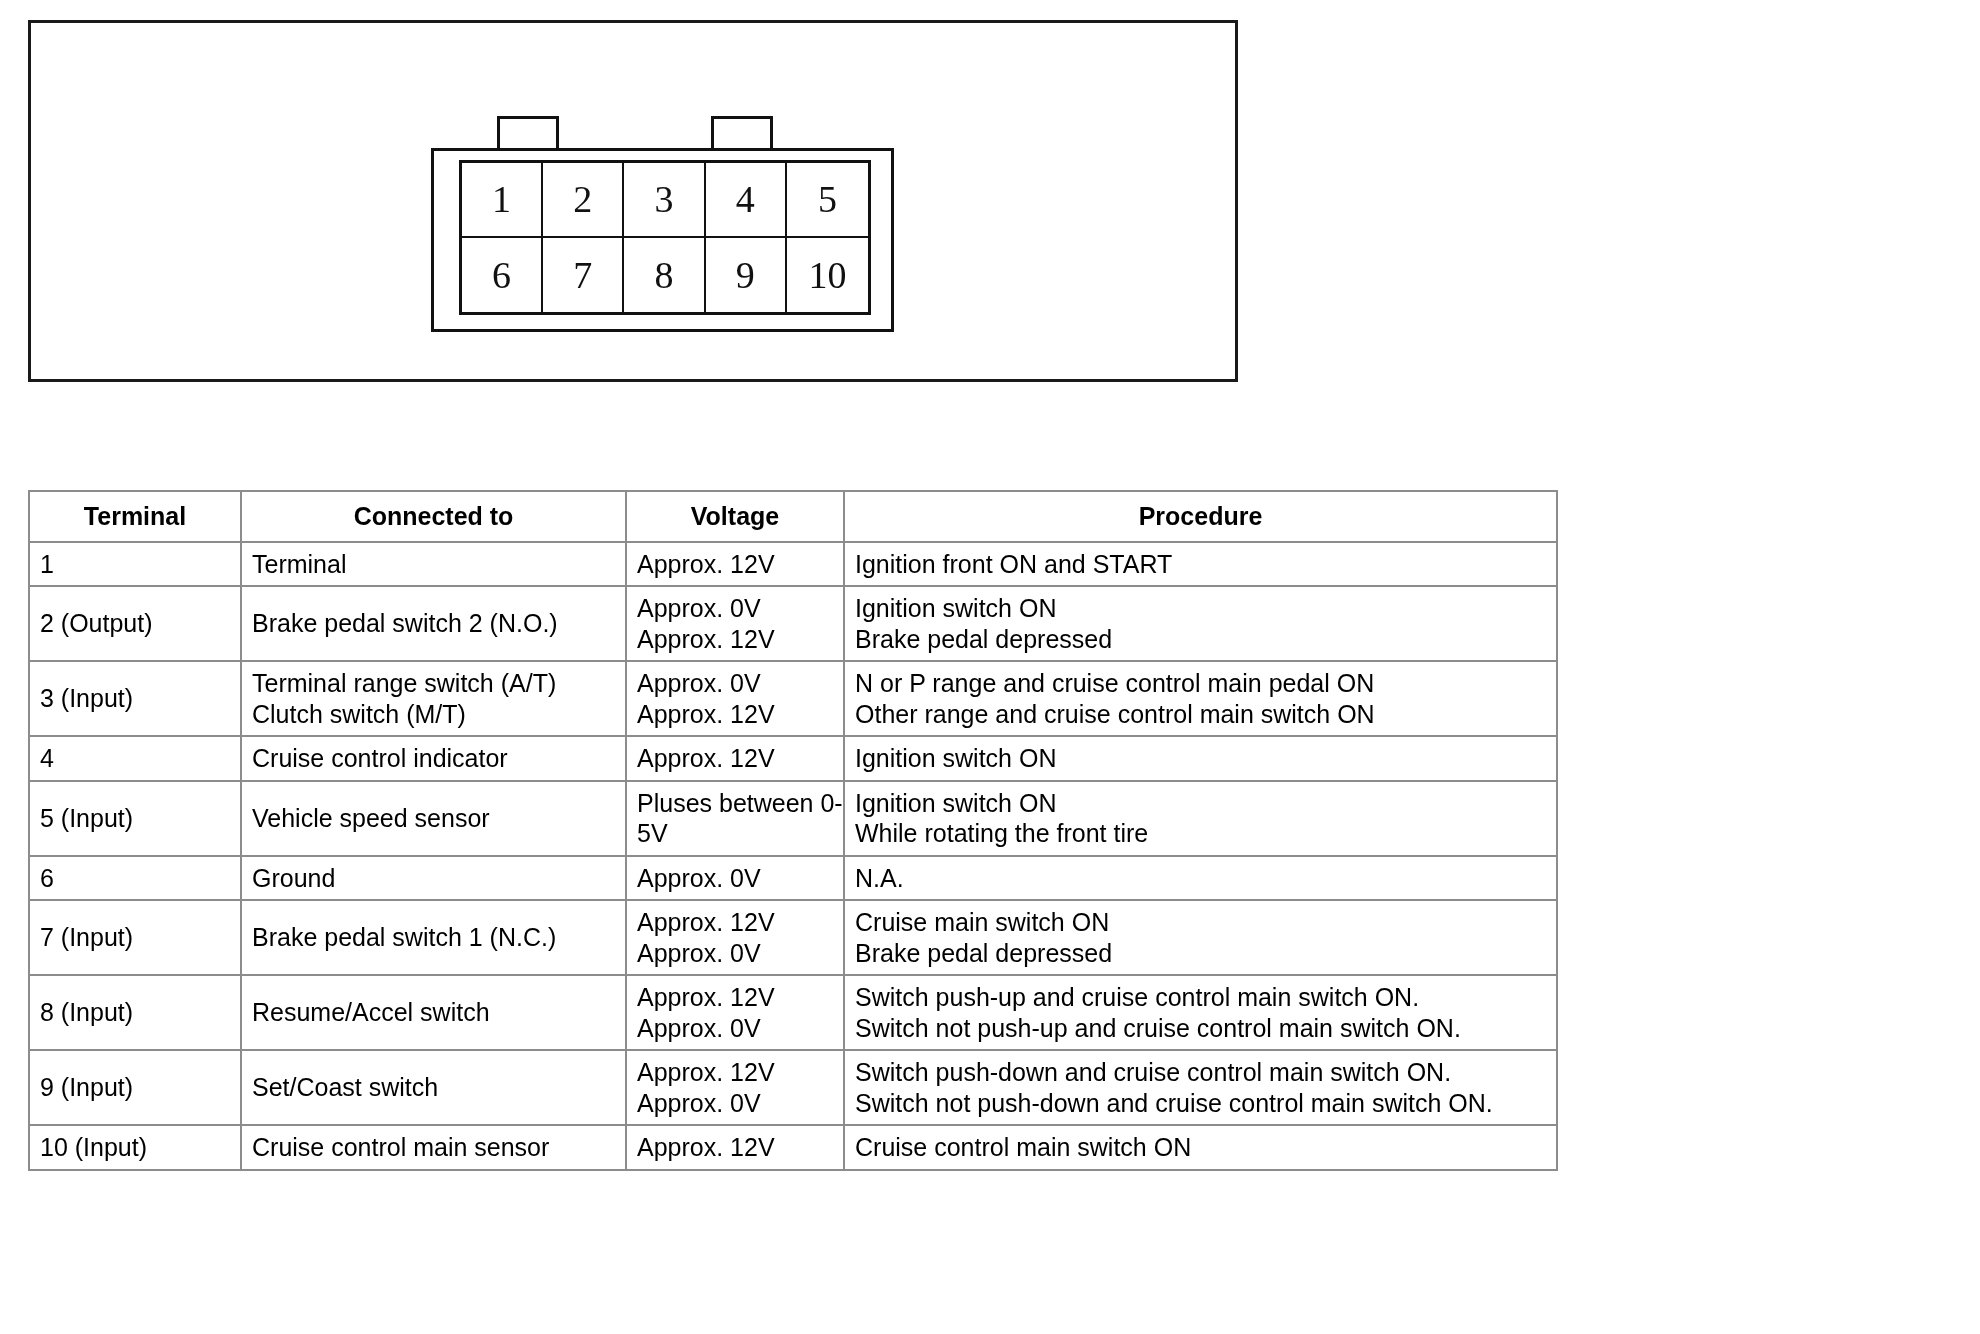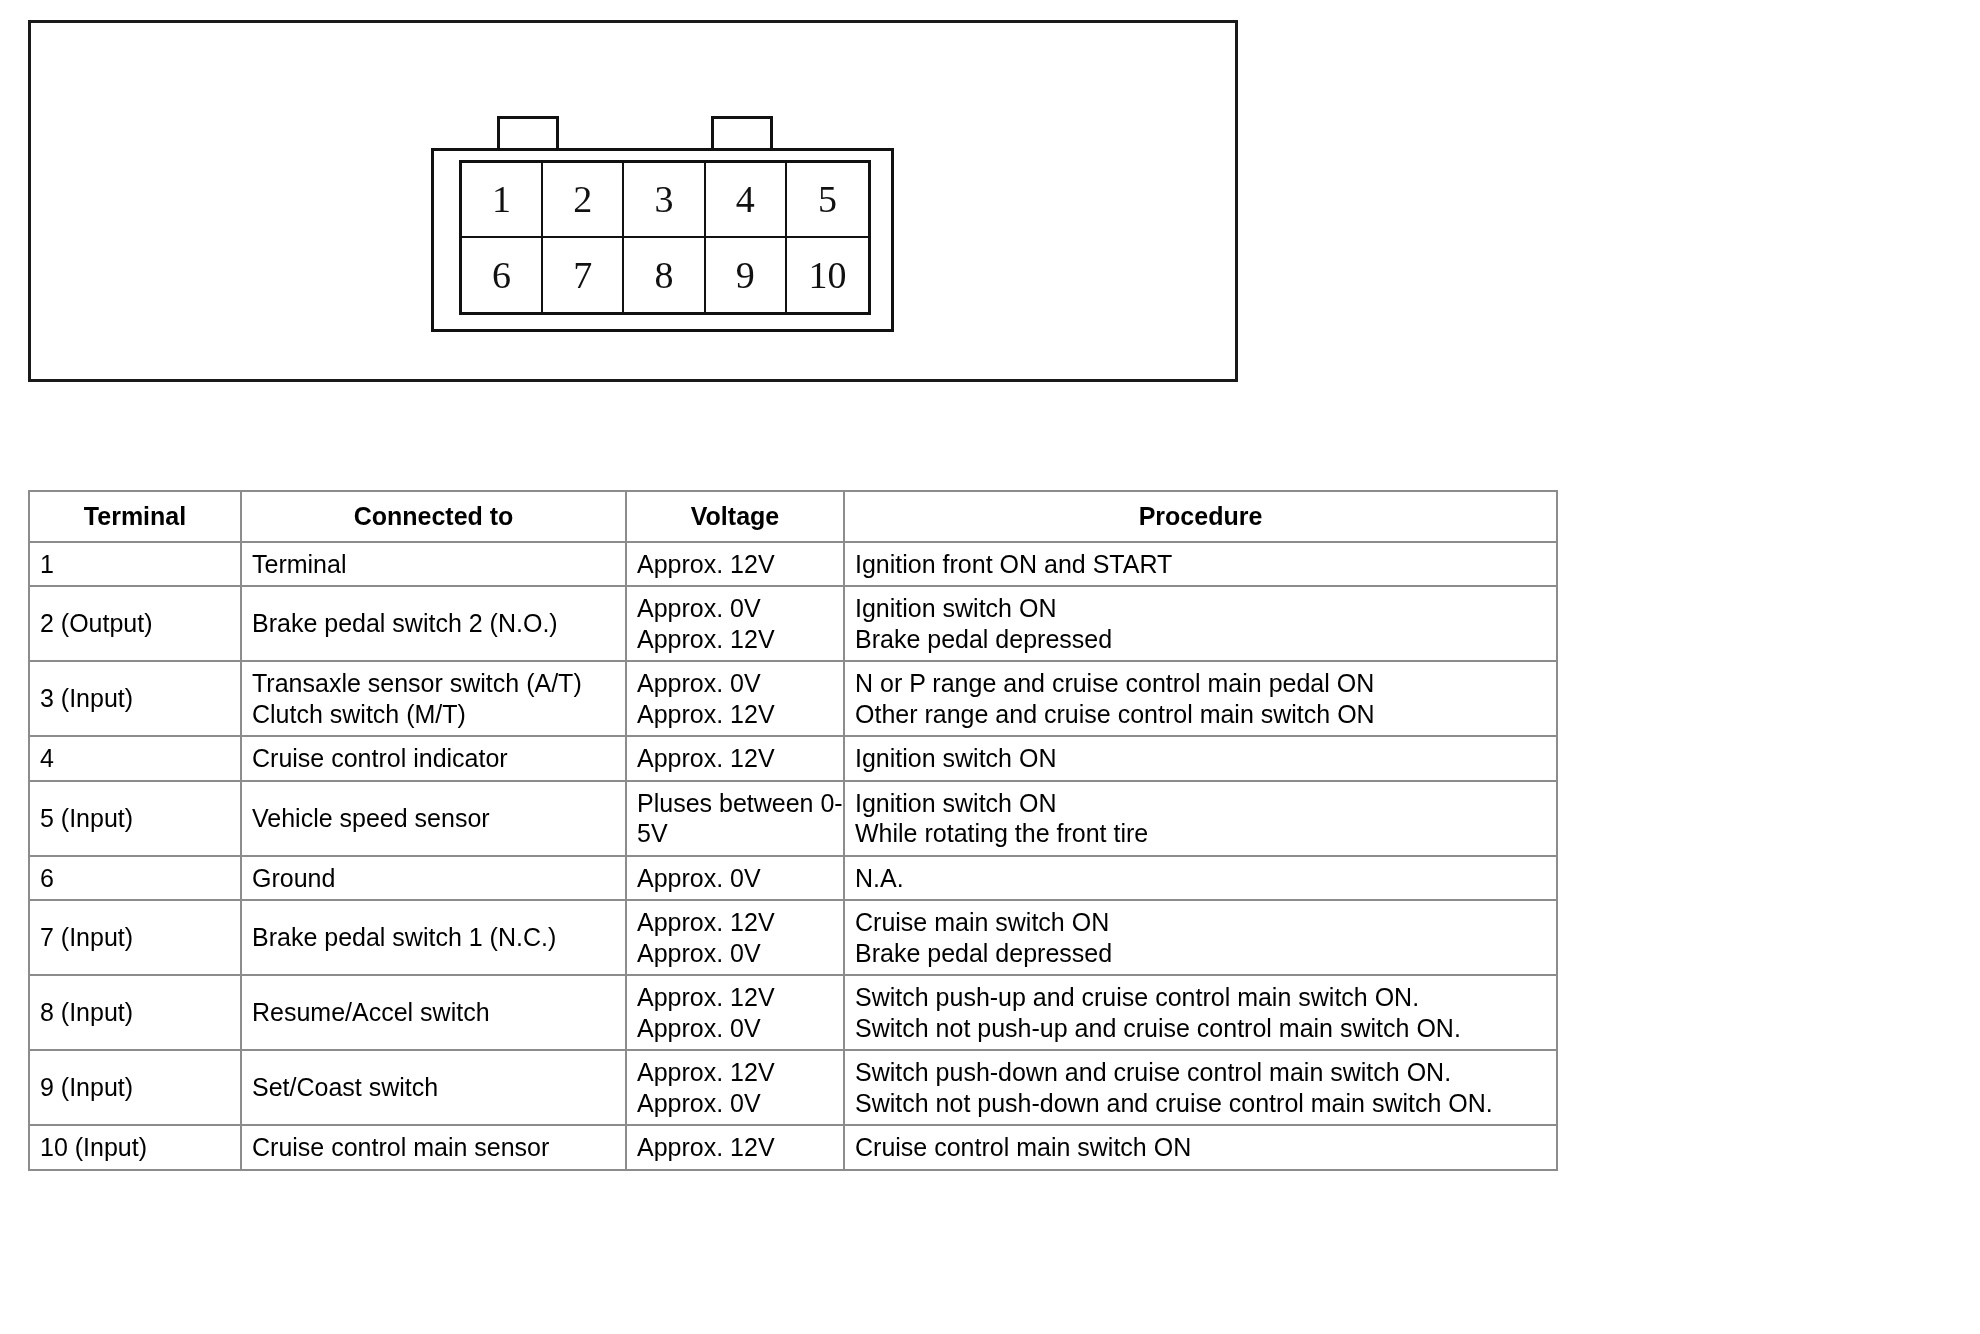--- a/index.html
+++ b/index.html
@@ -223,21 +223,21 @@
           <span class="cell-line">Approx. 12V</span>
         </td>
         <td>
           <span class="cell-line">Ignition switch ON</span>
           <span class="cell-line">Brake pedal depressed</span>
         </td>
       </tr>
       <tr>
         <td>3 (Input)</td>
         <td>
-          <span class="cell-line">Transaxle sensor switch (A/T)</span>
+          <span class="cell-line">Terminal range switch (A/T)</span>
           <span class="cell-line">Clutch switch (M/T)</span>
         </td>
         <td>
           <span class="cell-line">Approx. 0V</span>
           <span class="cell-line">Approx. 12V</span>
         </td>
         <td>
           <span class="cell-line">N or P range and cruise control main pedal ON</span>
           <span class="cell-line">Other range and cruise control main switch ON</span>
         </td>

